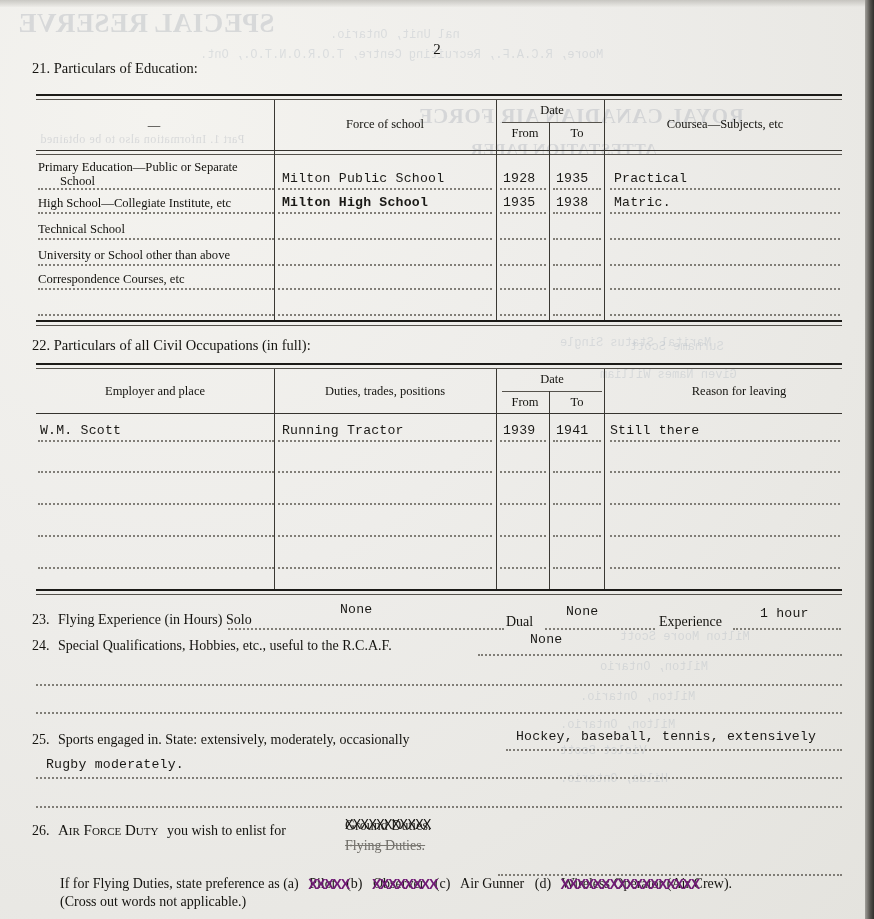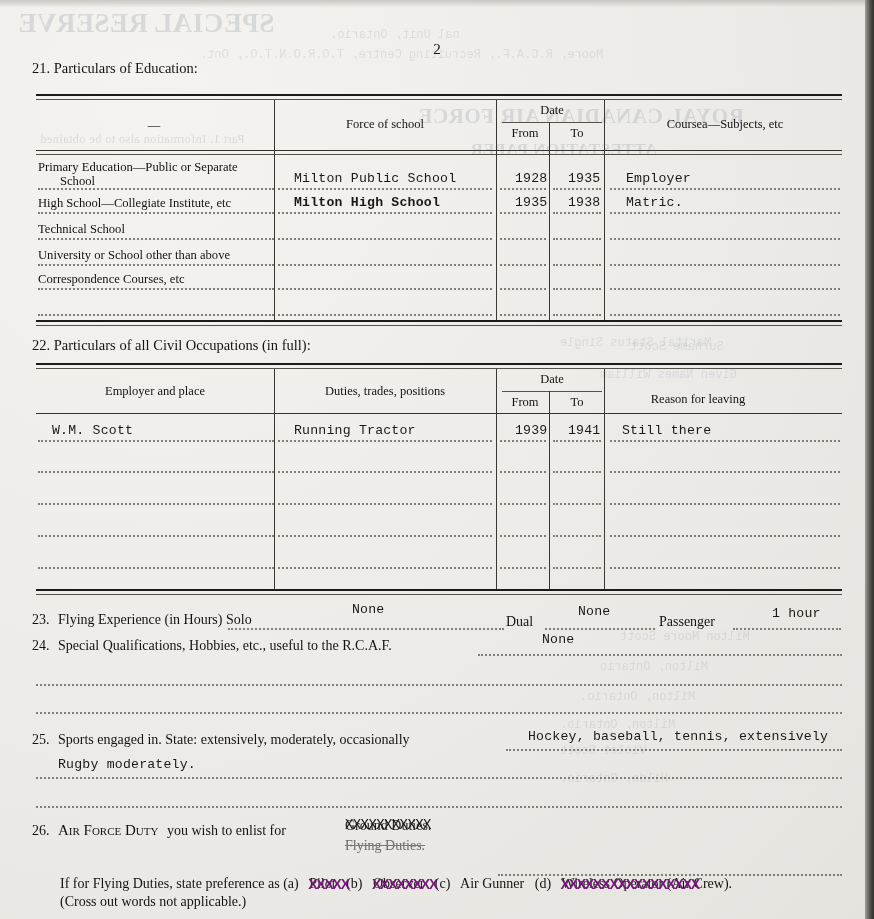--- a/index.html
+++ b/index.html
@@ -62,21 +62,21 @@
   }
   
   .th{position:absolute;font-size:12.5px;text-align:center;white-space:nowrap;}
   .rowlabel{position:absolute;font-size:12.6px;white-space:nowrap;}
   .rowlabel.two{white-space:normal;line-height:1.12;}
   
   .tw{
     position:absolute;
     font-family:"Liberation Mono",monospace;
     font-size:13.2px;color:#1a1916;
-    white-space:pre;letter-spacing:.2px;margin-left:12px;
+    white-space:pre;letter-spacing:.2px;
   }
   .body-line{position:absolute;font-size:14px;white-space:nowrap;}
   .small-caps{font-variant:small-caps;}
   
   .overtype{position:relative;display:inline-block;}
   .overtype .under{
     color:#2a2824;
   }
   .overtype .xs{
     position:absolute;left:0;top:-1px;
@@ -148,21 +148,21 @@
   <div id="education-rows">
       <div class="rowlabel two" style="left: 38px; top: 160px; width: 234px;">Primary Education—Public or Separate<br><span style="padding-left: 22px;">School</span></div>
       <div class="dotted" style="left: 38px; top: 188px; width: 236px;"></div>
       <div class="dotted" style="left: 278px; top: 188px; width: 214px;"></div>
       <div class="dotted" style="left: 500px; top: 188px; width: 46px;"></div>
       <div class="dotted" style="left: 553px; top: 188px; width: 48px;"></div>
       <div class="dotted" style="left: 610px; top: 188px; width: 230px;"></div>
       <div class="tw" style="left: 282px; top: 171px;">Milton Public School</div>
       <div class="tw" style="left: 503px; top: 171px;">1928</div>
       <div class="tw" style="left: 556px; top: 171px;">1935</div>
-      <div class="tw" style="left: 614px; top: 171px;">Employer</div>
+      <div class="tw" style="left: 614px; top: 171px;">Practical</div>
       <div class="rowlabel" style="left: 38px; top: 196px; width: 234px;">High School—Collegiate Institute, etc</div>
       <div class="dotted" style="left: 38px; top: 212px; width: 236px;"></div>
       <div class="dotted" style="left: 278px; top: 212px; width: 214px;"></div>
       <div class="dotted" style="left: 500px; top: 212px; width: 46px;"></div>
       <div class="dotted" style="left: 553px; top: 212px; width: 48px;"></div>
       <div class="dotted" style="left: 610px; top: 212px; width: 230px;"></div>
       <div class="tw" style="left: 282px; top: 195px; font-weight: bold;">Milton High School</div>
       <div class="tw" style="left: 503px; top: 195px;">1935</div>
       <div class="tw" style="left: 556px; top: 195px;">1938</div>
       <div class="tw" style="left: 614px; top: 195px;">Matric.</div>
@@ -198,21 +198,21 @@
 
   <div class="rule-thick" style="left:36px;top:363px;width:806px;"></div>
   <div class="rule-hair" style="left:36px;top:368px;width:806px;"></div>
 
   <div class="th" style="left:36px;top:384px;width:238px;">Employer and place</div>
   <div class="th" style="left:278px;top:384px;width:214px;">Duties, trades, positions</div>
   <div class="th" style="left:498px;top:372px;width:108px;">Date</div>
   <div class="rule-hair" style="left:502px;top:391px;width:100px;"></div>
   <div class="th" style="left:500px;top:395px;width:50px;">From</div>
   <div class="th" style="left:552px;top:395px;width:50px;">To</div>
-  <div class="th" style="left:583px;top:384px;width:230px;margin-top:8px;">Reason for leaving</div>
+  <div class="th" style="left:624px;top:384px;width:230px;">Reason for leaving</div>
 
   <div class="rule-thin" style="left:36px;top:413px;width:806px;"></div>
 
   <div class="vrule" style="left:274px;top:369px;height:222px;"></div>
   <div class="vrule" style="left:496px;top:369px;height:222px;"></div>
   <div class="vrule" style="left:549px;top:391px;height:200px;"></div>
   <div class="vrule" style="left:604px;top:369px;height:222px;"></div>
 
   <div id="occupation-rows">
       <div class="dotted" style="left: 38px; top: 440px; width: 236px;"></div>
@@ -254,21 +254,21 @@
     <span>23.</span>
     <span style="padding-left:5px;">Flying Experience (in Hours) Solo</span>
   </div>
   <div class="dotted" style="left:228px;top:628px;width:276px;"></div>
   <div class="tw" style="left:340px;top:602px;">None</div>
 
   <div class="body-line" style="left:506px;top:614px;">Dual</div>
   <div class="dotted" style="left:545px;top:628px;width:110px;"></div>
   <div class="tw" style="left:566px;top:604px;">None</div>
 
-  <div class="body-line" style="left:659px;top:614px;">Passenger</div>
+  <div class="body-line" style="left:659px;top:614px;">Experience</div>
   <div class="dotted" style="left:733px;top:628px;width:108px;"></div>
   <div class="tw" style="left:760px;top:606px;">1 hour</div>
 
   <div class="body-line" style="left:32px;top:638px;text-align:right;">
     <span>24.</span>
     <span style="padding-left:5px;">Special Qualifications, Hobbies, etc., useful to the R.C.A.F.</span>
   </div>
   <div class="dotted" style="left:478px;top:654px;width:364px;"></div>
   <div class="tw" style="left:530px;top:632px;">None</div>
 

